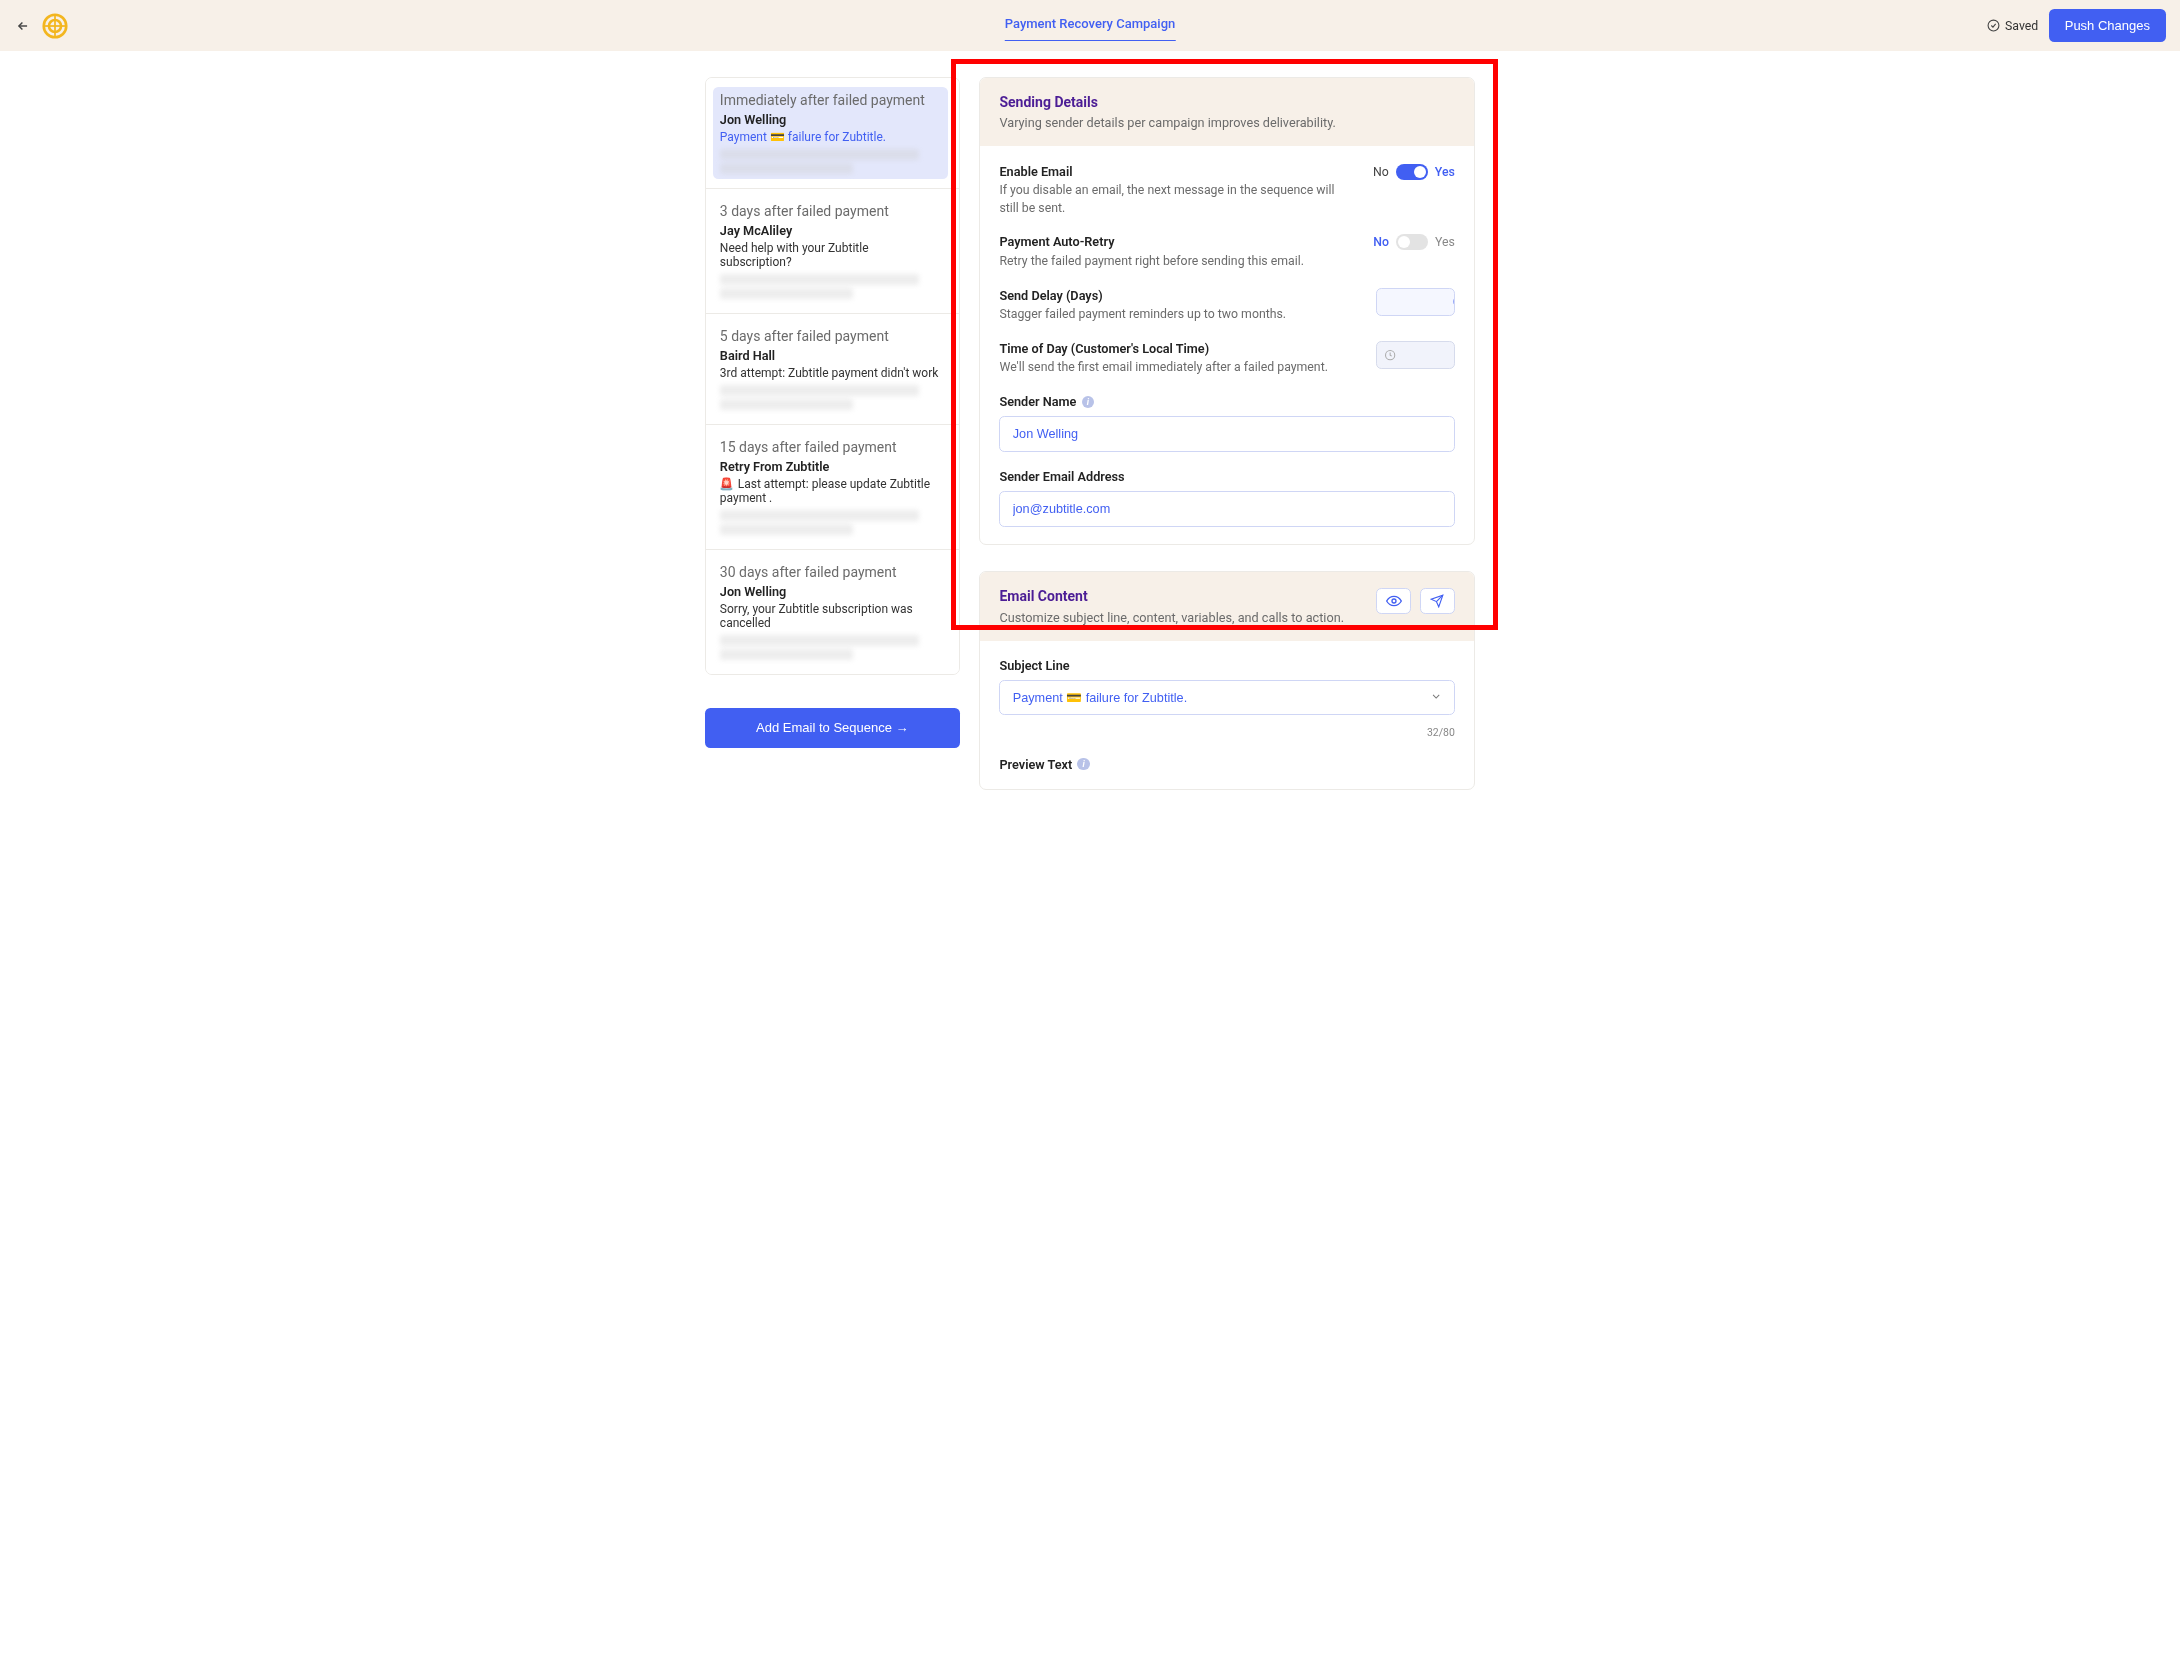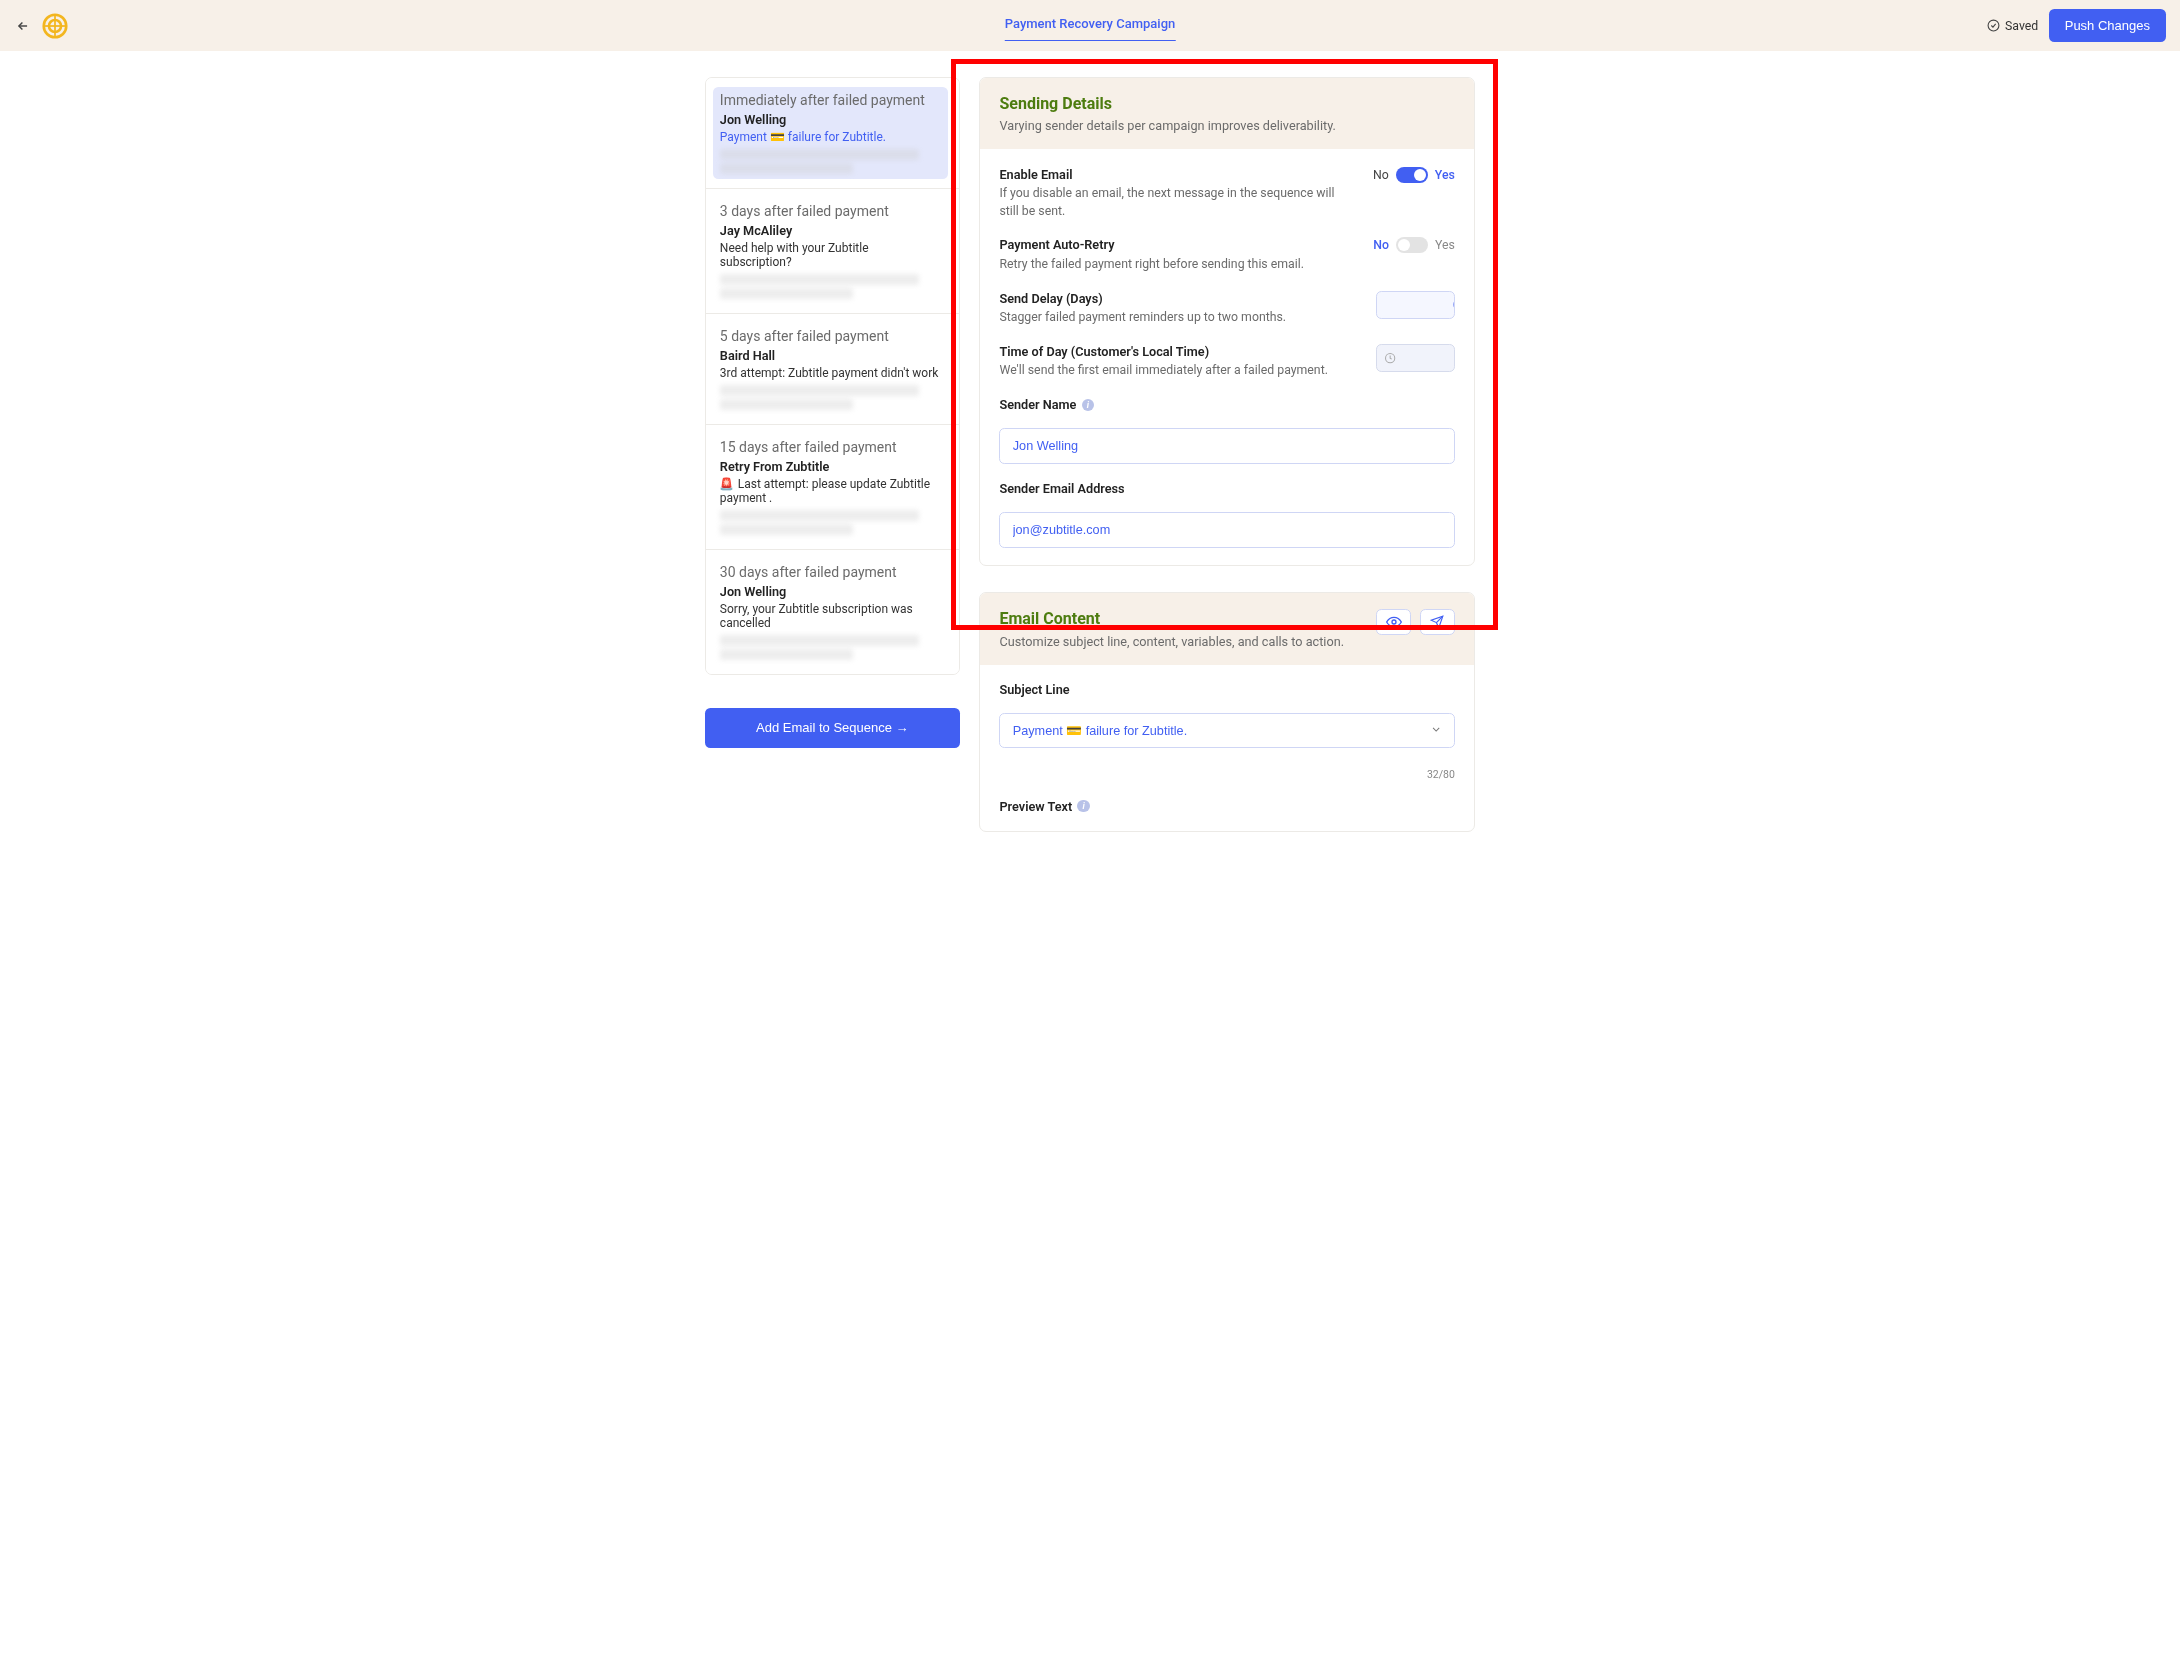--- a/index.html
+++ b/index.html
@@ -147,21 +147,21 @@
   .panel {
     border:0.9px solid #eceae6;
     border-radius:7px;
     overflow:hidden;
     background:#fff;
   }
   .panel-header {
     background:#f7f0e8;
     padding:16px 19.3px;
   }
-  .panel-title { font-weight:700; font-size:16px; color:#4d7c0f; margin-bottom:5.3px;}
+  .panel-title { font-weight:700; font-size:14px; color:#4c1d95; margin-bottom:5.3px;}
   .panel-subtitle { color:#6b6b6b; font-size:12.7px; }
   .panel-body {
     padding: 17.6px 19.3px;
     display:flex;
     flex-direction:column;
     gap:17.6px;
   }
 
   .setting-row {
     display:flex;
@@ -212,21 +212,21 @@
     width:79px; height:28px;
     border:0.9px solid #d6dbec;
     border-radius:5.3px;
     background:#f1f3fb;
     display:flex;
     align-items:center;
     padding:0 7px;
     color:#999;
   }
 
-  .field-block { display:flex; flex-direction:column; gap:16px;justify-content:space-between;}
+  .field-block { display:flex; flex-direction:column; gap:7px;justify-content:space-between;}
   .field-label { font-weight:600; font-size:12.7px; color:#222; display:flex; align-items:center; gap:5.3px;}
   .text-input {
     width:100%;
     border:0.9px solid #cfd6f5;
     border-radius:5.3px;
     padding:9.7px 12.3px;
     font-size:12.7px;
     color:#415ff2;
     outline:none;
     background:#fff;

